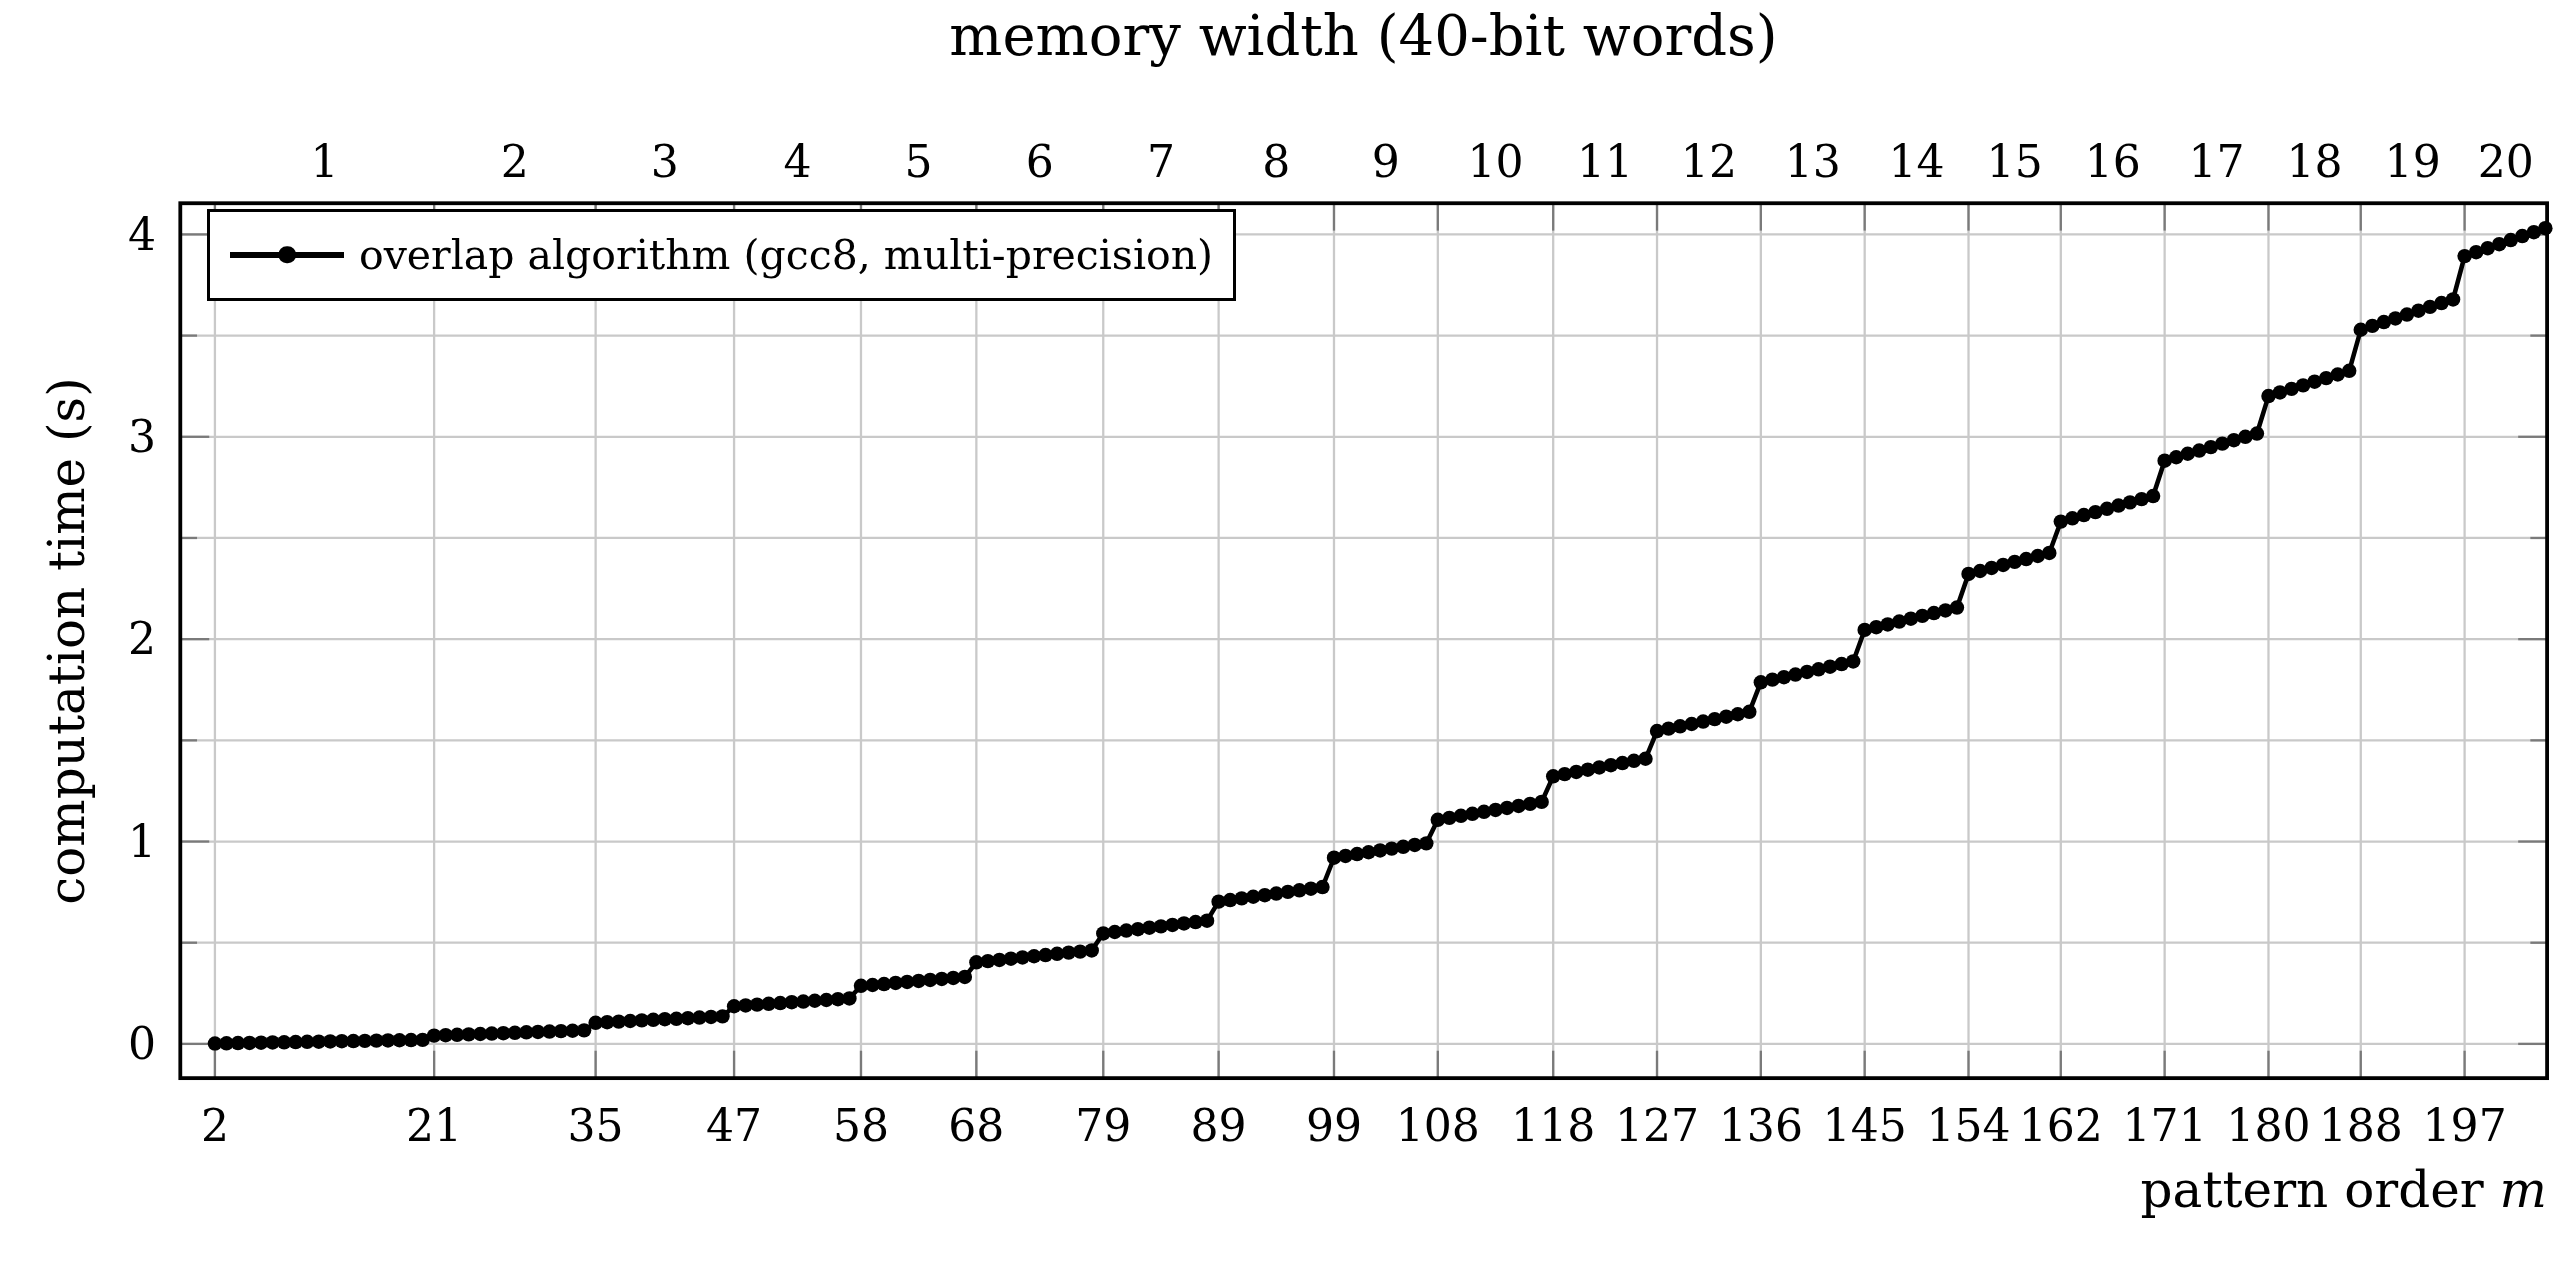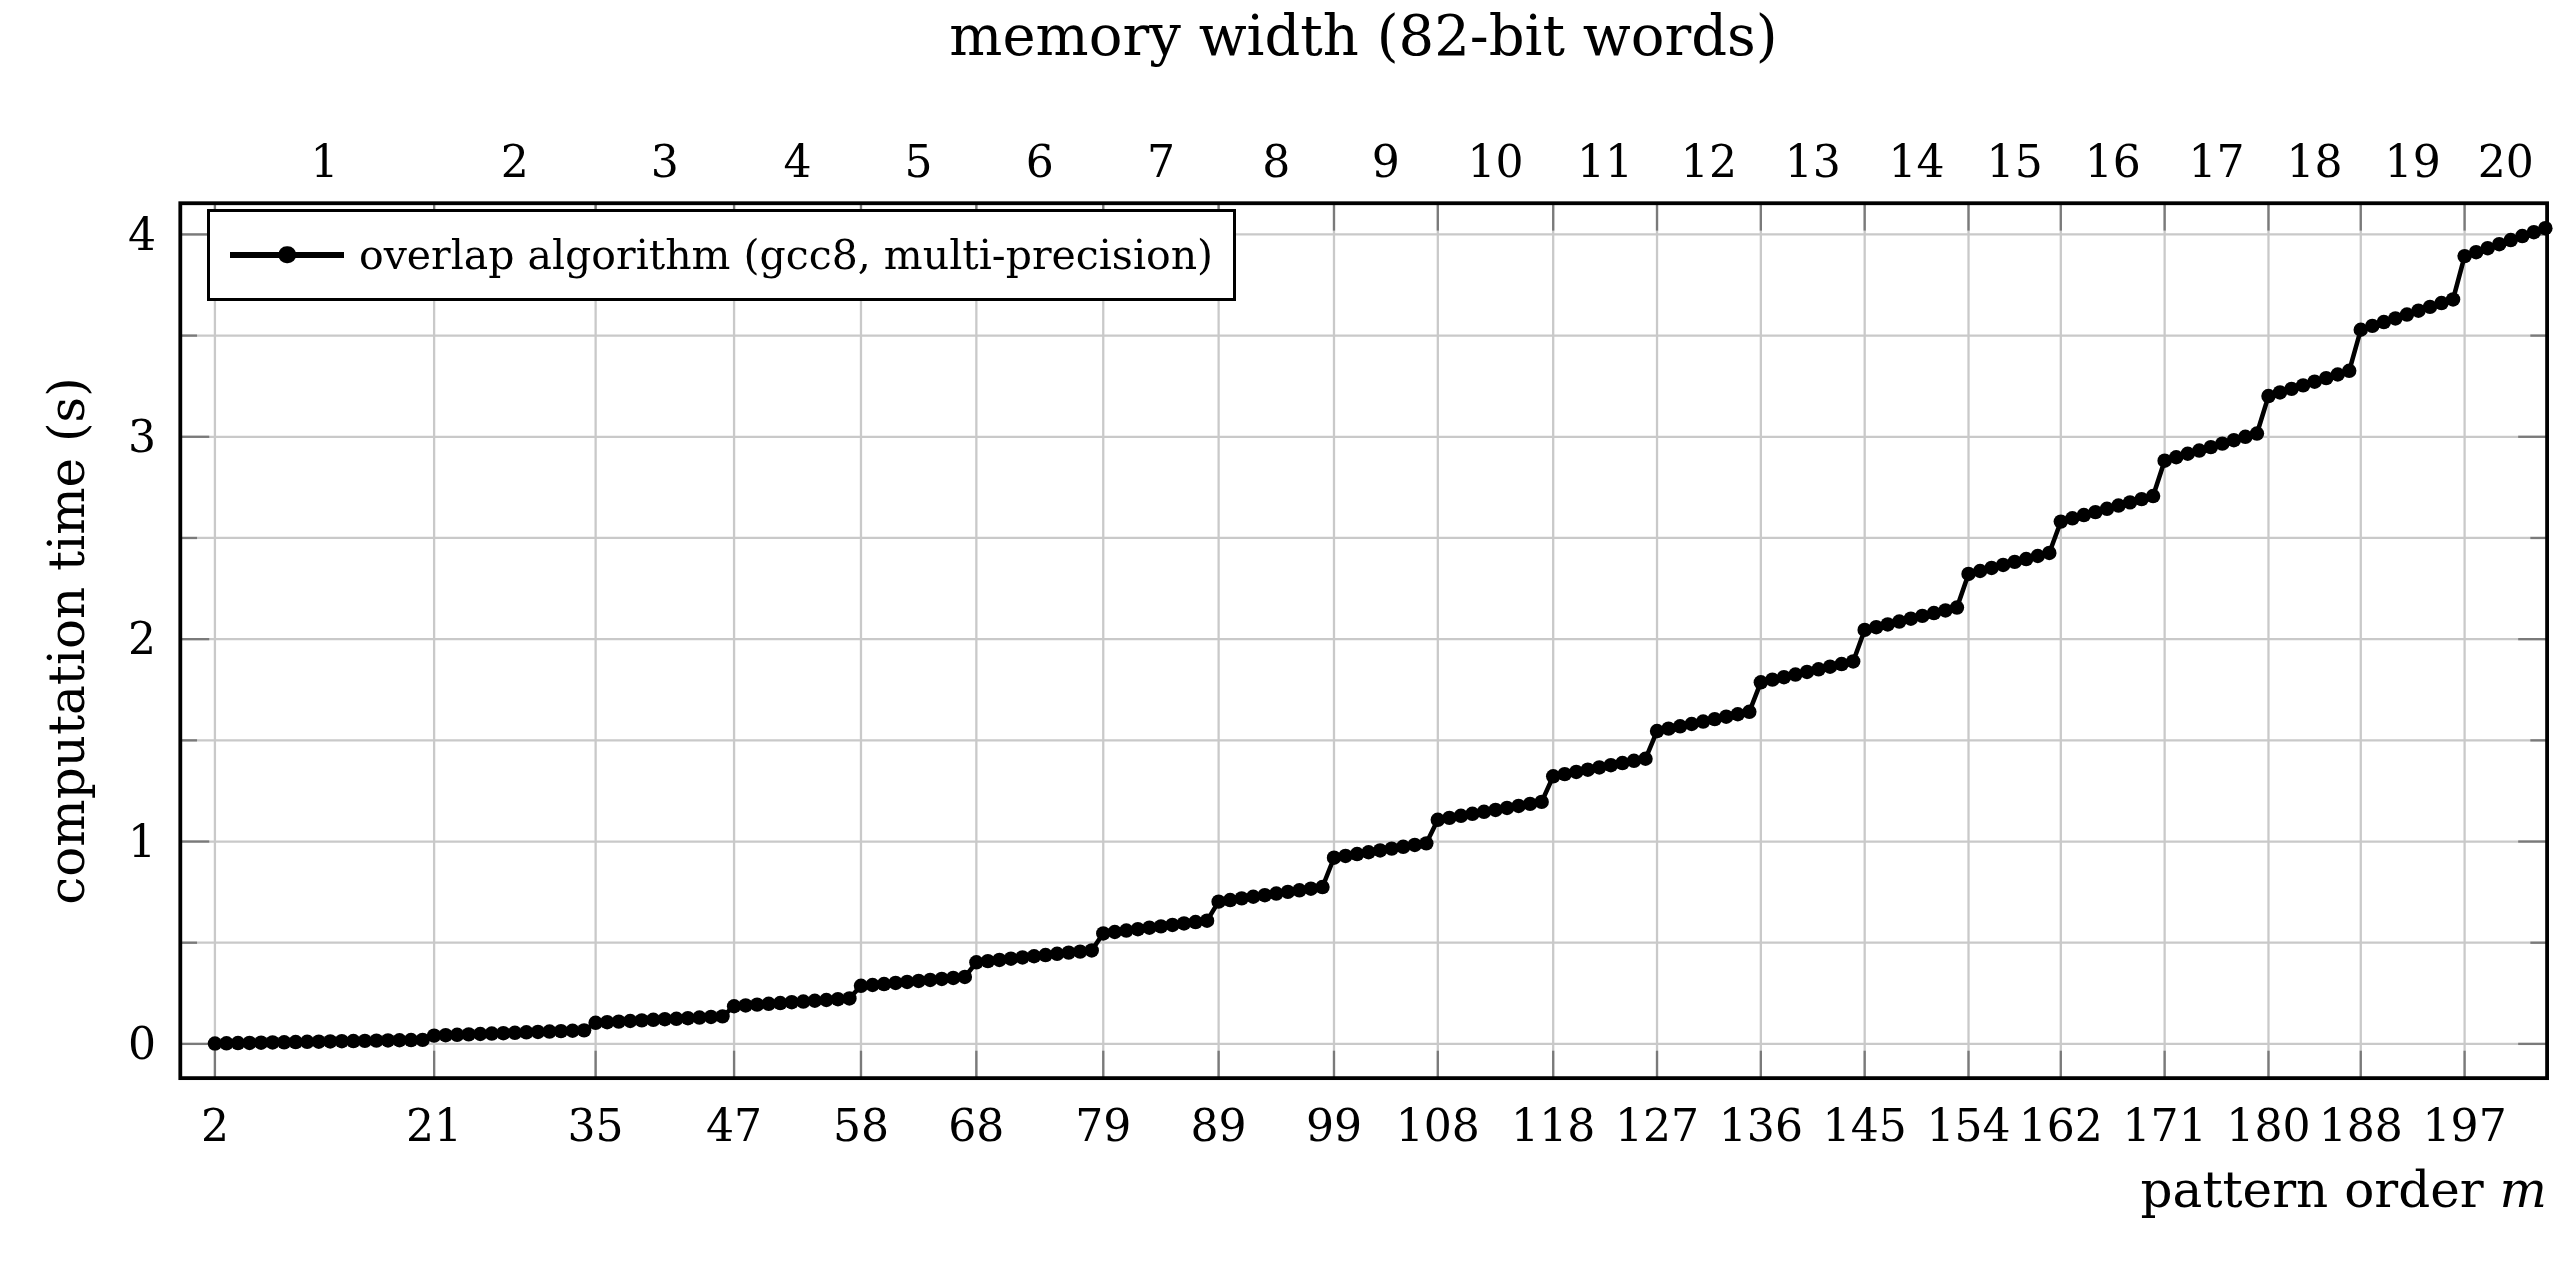--- a/index.html
+++ b/index.html
@@ -357,21 +357,21 @@
       <circle cx="3254.7" cy="331.4" r="9.5" fill="#000000"></circle>
       <circle cx="3269.9" cy="326.1" r="9.5" fill="#000000"></circle>
       <circle cx="3285.1" cy="320.8" r="9.5" fill="#000000"></circle>
       <circle cx="3300.2" cy="315.4" r="9.5" fill="#000000"></circle>
       <circle cx="3315.4" cy="310.1" r="9.5" fill="#000000"></circle>
       <circle cx="3330.6" cy="305.1" r="9.5" fill="#000000"></circle>
       <circle cx="3345.7" cy="299.8" r="9.5" fill="#000000"></circle>
       <rect x="237" y="267" width="3111" height="1150" fill="none" stroke="#000000" stroke-width="5"></rect>
     </svg>
 
-  <div class="top-title">memory width (82-bit words)</div>
+  <div class="top-title">memory width (40-bit words)</div>
 
   <div class="y-label">computation time (s)</div>
 
   <div class="x-label"><span>pattern order </span><span class="var">m</span></div>
 
   <div class="legend">
     <span class="sample">
       <span class="dot"></span>
     </span>
     <span>overlap algorithm (gcc8, multi-precision)</span>

